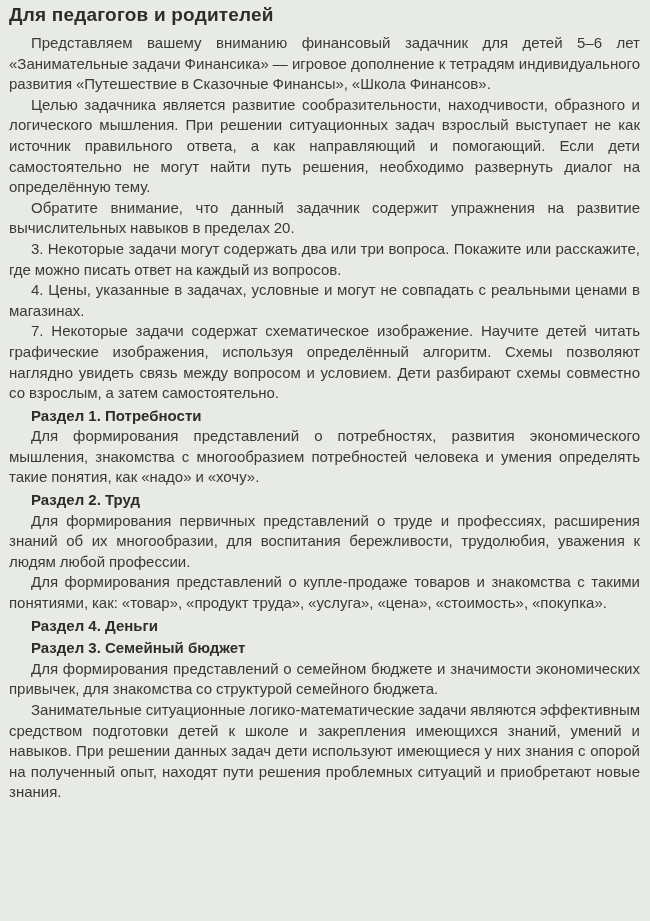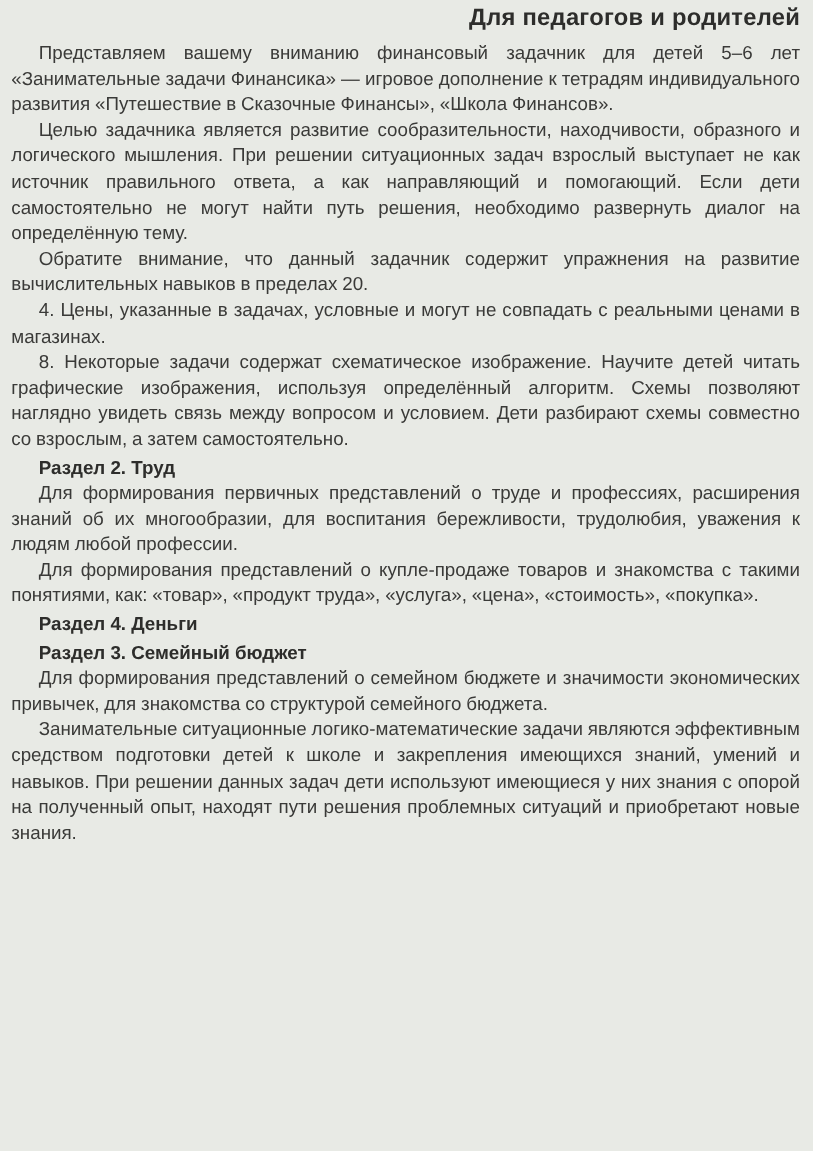--- a/index.html
+++ b/index.html
@@ -18,21 +18,21 @@
     box-sizing: border-box;
     width: 650px;
     min-height: 921px;
     padding: 4px 10px 6px 9px;
   }
   .page-title {
     font-size: 19px;
     font-weight: bold;
     color: #2d2d2b;
     margin: 0 0 7px 0;
-    text-align: right;
+    text-align: left;
     letter-spacing: 0.2px;
   }
   .para {
     font-size: 15px;
     line-height: 20.6px;
     text-align: justify;
     text-indent: 22px;
     margin: 0;
     word-spacing: -0.3px;
   }
@@ -48,23 +48,26 @@
 </style>
 </head>
 <body>
 
 <div class="page">
   <h1 class="page-title">Для педагогов и родителей</h1>
 
   <p class="para">Представляем вашему вниманию финансовый задачник для детей 5–6 лет «Занимательные задачи Финансика» — игровое дополнение к тетрадям индивидуального развития «Путешествие в Сказочные Финансы», «Школа Финансов».</p>
   <p class="para">Целью задачника является развитие сообразительности, находчивости, образного и логического мышления. При решении ситуационных задач взрослый выступает не как источник правильного ответа, а как направляющий и помогающий. Если дети самостоятельно не могут найти путь решения, необходимо развернуть диалог на определённую тему.</p>
   <p class="para">Обратите внимание, что данный задачник содержит упражнения на развитие вычислительных навыков в пределах 20.</p>
+  <p class="para">3. Некоторые задачи могут содержать два или три вопроса. Покажите или расскажите, где можно писать ответ на каждый из вопросов.</p>
   <p class="para">4. Цены, указанные в задачах, условные и могут не совпадать с реальными ценами в магазинах.</p>
-  <p class="para">8. Некоторые задачи содержат схематическое изображение. Научите детей читать графические изображения, используя определённый алгоритм. Схемы позволяют наглядно увидеть связь между вопросом и условием. Дети разбирают схемы совместно со взрослым, а затем самостоятельно.</p>
+  <p class="para">7. Некоторые задачи содержат схематическое изображение. Научите детей читать графические изображения, используя определённый алгоритм. Схемы позволяют наглядно увидеть связь между вопросом и условием. Дети разбирают схемы совместно со взрослым, а затем самостоятельно.</p>
 
+  <h2 class="section-heading">Раздел 1. Потребности</h2>
+  <p class="para">Для формирования представлений о потребностях, развития экономического мышления, знакомства с многообразием потребностей человека и умения определять такие понятия, как «надо» и «хочу».</p>
 
   <h2 class="section-heading">Раздел 2. Труд</h2>
   <p class="para">Для формирования первичных представлений о труде и профессиях, расширения знаний об их многообразии, для воспитания бережливости, трудолюбия, уважения к людям любой профессии.</p>
 
   <p class="para">Для формирования представлений о купле-продаже товаров и знакомства с такими понятиями, как: «товар», «продукт труда», «услуга», «цена», «стоимость», «покупка».</p>
 
   <h2 class="section-heading">Раздел 4. Деньги</h2>
 
   <h2 class="section-heading">Раздел 3. Семейный бюджет</h2>
   <p class="para">Для формирования представлений о семейном бюджете и значимости экономических привычек, для знакомства со структурой семейного бюджета.</p>

